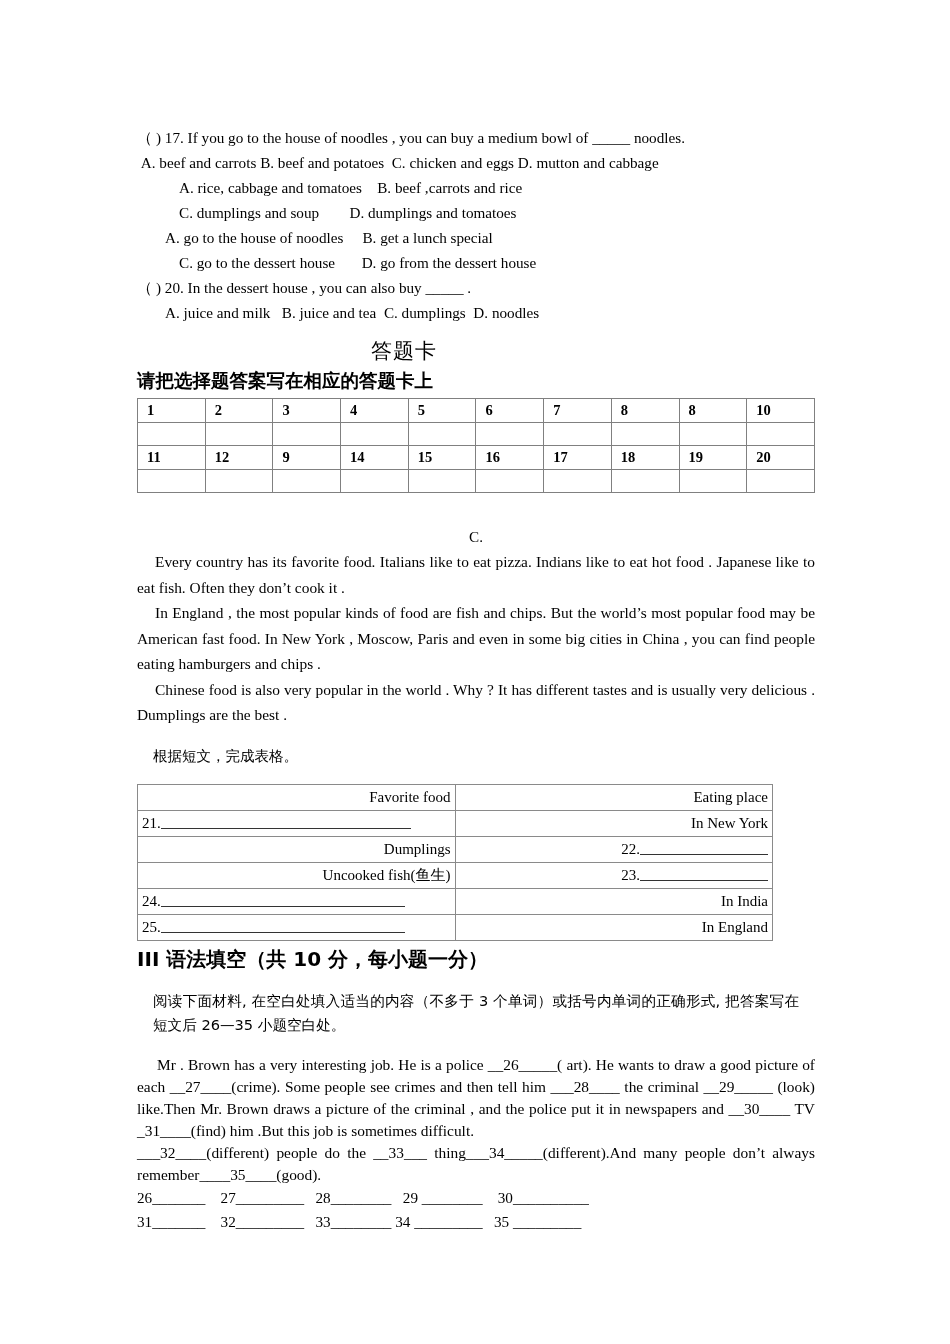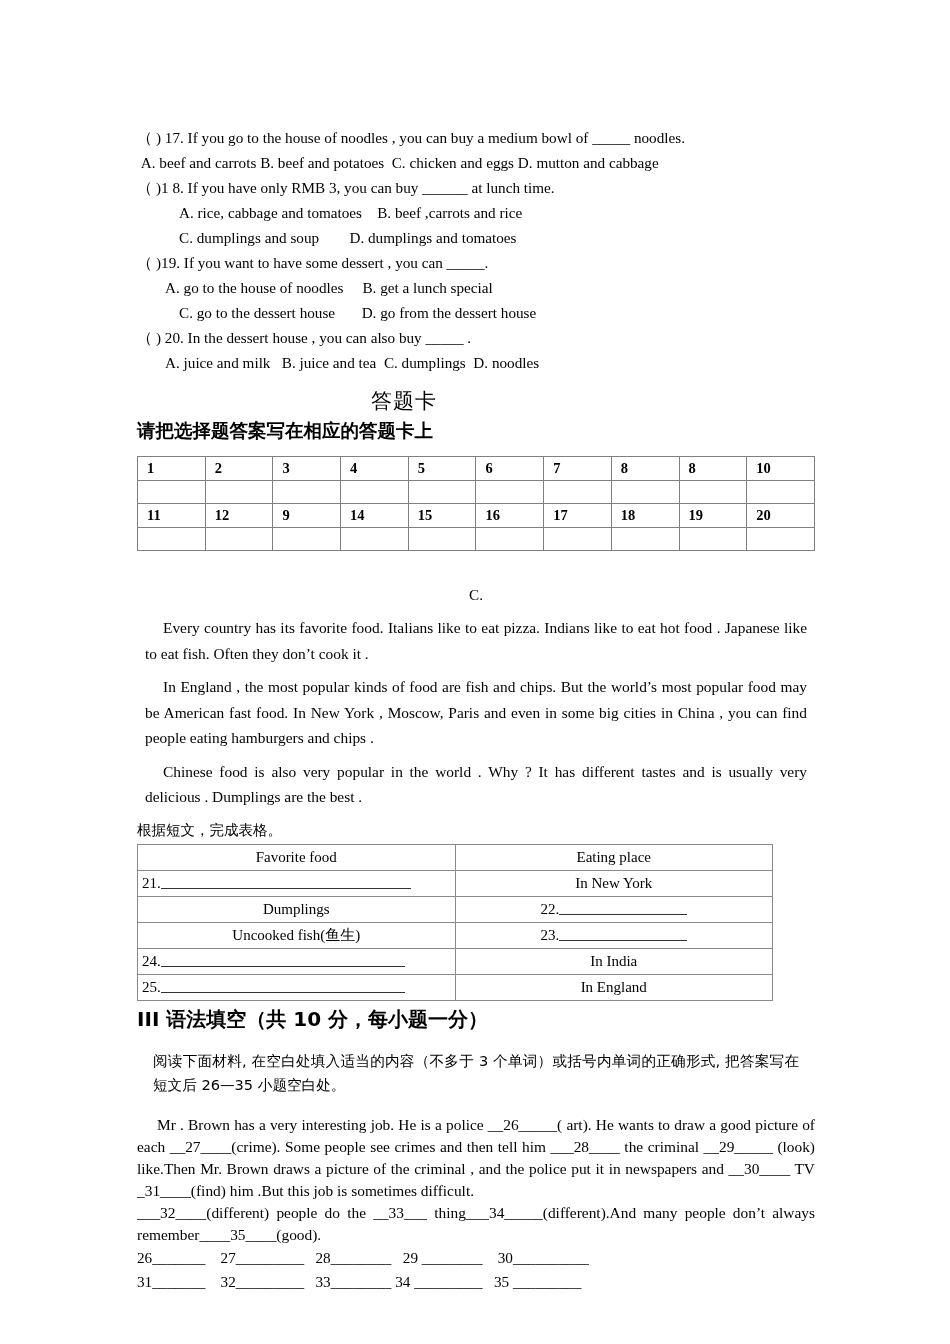--- a/index.html
+++ b/index.html
@@ -40,21 +40,21 @@
     text-align: right;
     width: 300px;
     margin: 9px 0 0 0;
     letter-spacing: 1px;
   }
   .answer-card-sub {
     font-family: "DejaVu Sans", "Liberation Sans", sans-serif;
     font-size: 18.5px;
     font-weight: bold;
     line-height: 26px;
-    margin: 0 0 12px 0;
+    margin: 0 0 4px 0;
   }
 
   
   table.answer-grid {
     border-collapse: collapse;
     width: 678px;
     table-layout: fixed;
     margin-bottom: 0;
   }
   table.answer-grid td {
@@ -75,46 +75,46 @@
     text-align: center;
     font-size: 15.2px;
     line-height: 24px;
     margin-top: 32px;
   }
   .passage {
     font-size: 15.4px;
     line-height: 25.5px;
     text-align: justify;
     text-justify: inter-word;
-    margin: 8px;
+    margin: 0;
   }
   .passage.ind { text-indent: 18px; }
   .cn-line {
     font-family: "DejaVu Sans", "Liberation Sans", sans-serif;
     font-size: 14.5px;
     line-height: 24px;
-    margin: 0;
+    margin: 16px;
   }
 
   
   table.food-table {
     border-collapse: collapse;
     width: 636px;
     table-layout: fixed;
     margin-top: 2px;
     border: 1px solid #555555;
   }
   table.food-table td {
     border: 1px solid #8a8a8a;
     font-size: 15px;
     height: 21px;
     padding: 2px 4px;
     vertical-align: middle;
   }
-  table.food-table td.c { text-align: center; }
+  table.food-table td.c { text-align: right; }
   table.food-table td.l { text-align: left; padding-left: 4px; }
   .blank-u {
     display: inline-block;
     border-bottom: 1px solid #333;
     height: 0.95em;
     vertical-align: baseline;
   }
   .blank-u.w1 { width: 250px; }
   .blank-u.w2 { width: 128px; }
   .blank-u.w3 { width: 244px; }
@@ -152,25 +152,23 @@
 </head>
 <body>
 
 <div class="page">
 
   <div>
 
     <div class="q-line indent1">（ ) 17. If you go to the house of noodles , you can buy a medium bowl of _____ noodles.</div>
     <div class="q-line indent1"> A. beef and carrots B. beef and potatoes  C. chicken and eggs D. mutton and cabbage</div>
 
-    <div class="q-line indent1">（ )1 8. If you have only RMB 3, you can buy ______ at lunch time.</div>
     <div class="q-line indent3">A. rice, cabbage and tomatoes    B. beef ,carrots and rice</div>
     <div class="q-line indent3">C. dumplings and soup        D. dumplings and tomatoes</div>
 
-    <div class="q-line indent1">（ )19. If you want to have some dessert , you can _____.</div>
     <div class="q-line indent2">A. go to the house of noodles     B. get a lunch special</div>
     <div class="q-line indent3">C. go to the dessert house       D. go from the dessert house</div>
 
     <div class="q-line indent1">（ ) 20. In the dessert house , you can also buy _____ .</div>
     <div class="q-line indent2">A. juice and milk   B. juice and tea  C. dumplings  D. noodles</div>
   </div>
 
   <div>
     <div class="answer-card-title">答题卡</div>
     <div class="answer-card-sub">请把选择题答案写在相应的答题卡上</div>

